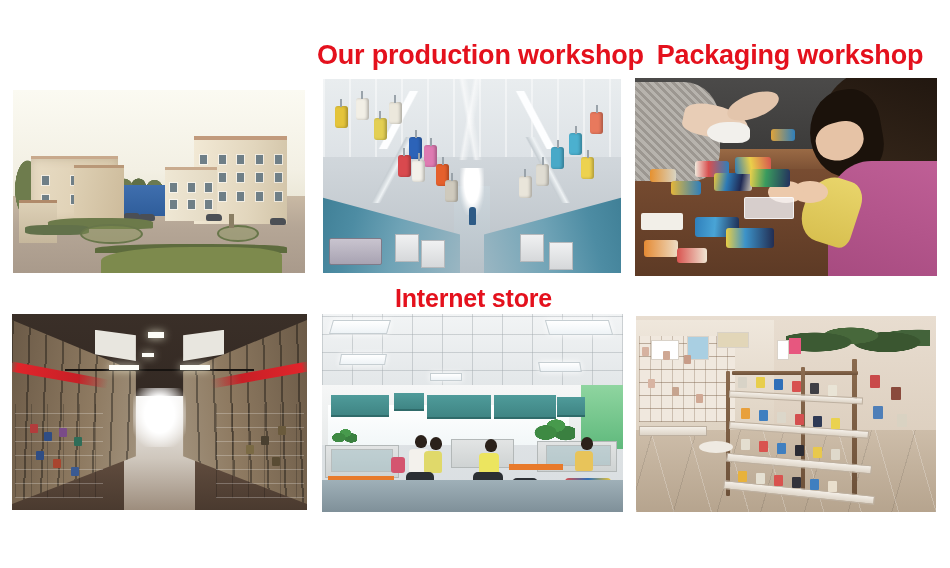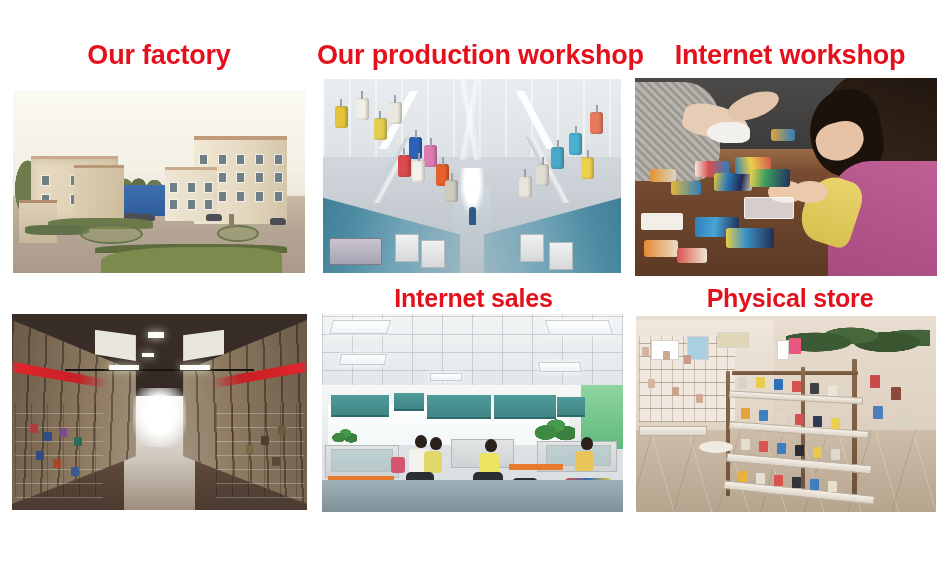--- a/index.html
+++ b/index.html
@@ -557,21 +557,20 @@
   }
 </style>
 </head>
 <body>
 
 <div class="sheet">
   <div class="grid">
 
     <div class="cell" style="left:0px; top:28px; width:318px; height:252px;">
 
-      <div class="caption" style="top:14px;">Our factory</div>
 
       <div class="photo" style="left:13px; top:62px; width:292px; height:183px;">
         <div class="scene">
           <div class="sh fac-sky"></div>
           <div class="sh fac-ground"></div>
           <div class="sh fac-treeL"></div>
           <div class="sh fac-trees"></div>
 
           <div class="sh fac-bldgC">
             <div class="fac-winrow" style="top:18%;">
@@ -685,21 +684,21 @@
           <div class="sh pw-bin" style="left:24%; top:80%;"></div>
           <div class="sh pw-bin" style="left:33%; top:83%;"></div>
           <div class="sh pw-bin" style="right:26%; top:80%;"></div>
           <div class="sh pw-bin" style="right:16%; top:84%;"></div>
         </div>
       </div>
     </div>
 
     <div class="cell" style="left:630px; top:28px; width:320px; height:252px;">
 
-      <div class="caption" style="top:14px;">Internet workshop</div>
+      <div class="caption" style="top:14px;">Packaging workshop</div>
 
       <div class="photo" style="left:5px; top:50px; width:302px; height:198px;">
         <div class="scene">
           <div class="sh pk-bg"></div>
           <div class="sh pk-back"></div>
           <div class="sh pk-table"></div>
           <div class="sh pk-tabletop"></div>
 
           <div class="sh pk-sweater"></div>
           <div class="sh pk-arm1"></div>
@@ -766,21 +765,21 @@
           <div class="wh-chip" style="right:7%;  top:57%; background:#6a5a3c;"></div>
           <div class="wh-chip" style="right:13%; top:62%; background:#4a4030;"></div>
           <div class="wh-chip" style="right:18%; top:67%; background:#7a6a44;"></div>
           <div class="wh-chip" style="right:9%;  top:73%; background:#5a4c34;"></div>
         </div>
       </div>
     </div>
 
     <div class="cell" style="left:317px; top:278px; width:313px; height:240px;">
 
-      <div class="caption row2" style="top:8px;">Internet sales</div>
+      <div class="caption row2" style="top:8px;">Internet store</div>
 
       <div class="photo" style="left:5px; top:36px; width:301px; height:198px;">
         <div class="scene">
           <div class="sh of-bg"></div>
           <div class="sh of-ceil"></div>
 
           <div class="of-lamp" style="left:3%;  top:3%;  width:56px; height:12px; transform:skewX(-16deg);"></div>
           <div class="of-lamp" style="right:4%; top:3%;  width:62px; height:13px; transform:skewX(16deg);"></div>
           <div class="of-lamp" style="left:6%;  top:20%; width:44px; height:9px;  transform:skewX(-10deg);"></div>
           <div class="of-lamp" style="right:14%; top:24%; width:40px; height:8px; transform:skewX(10deg);"></div>
@@ -826,21 +825,20 @@
           <div class="of-body" style="left:23%; top:72%; width:14px; height:16px; background:#d4556f; border-radius:3px;"></div>
           <div class="of-body" style="right:4%; top:83%; width:46px; height:16px; background:linear-gradient(90deg,#d84f4f,#2f6fb8,#e8c43a); border-radius:4px;"></div>
 
           <div class="sh of-floor"></div>
         </div>
       </div>
     </div>
 
     <div class="cell" style="left:630px; top:278px; width:320px; height:240px;">
 
-      <div class="caption row2" style="top:8px;">Physical store</div>
 
       <div class="photo" style="left:6px; top:38px; width:300px; height:196px;">
         <div class="scene">
           <div class="sh st-bg"></div>
           <div class="sh st-backwall"></div>
           <div class="sh st-pegwall"></div>
           <div class="sh st-garland"></div>
           <div class="sh st-floor"></div>
           <div class="sh st-floorline"></div>
 

